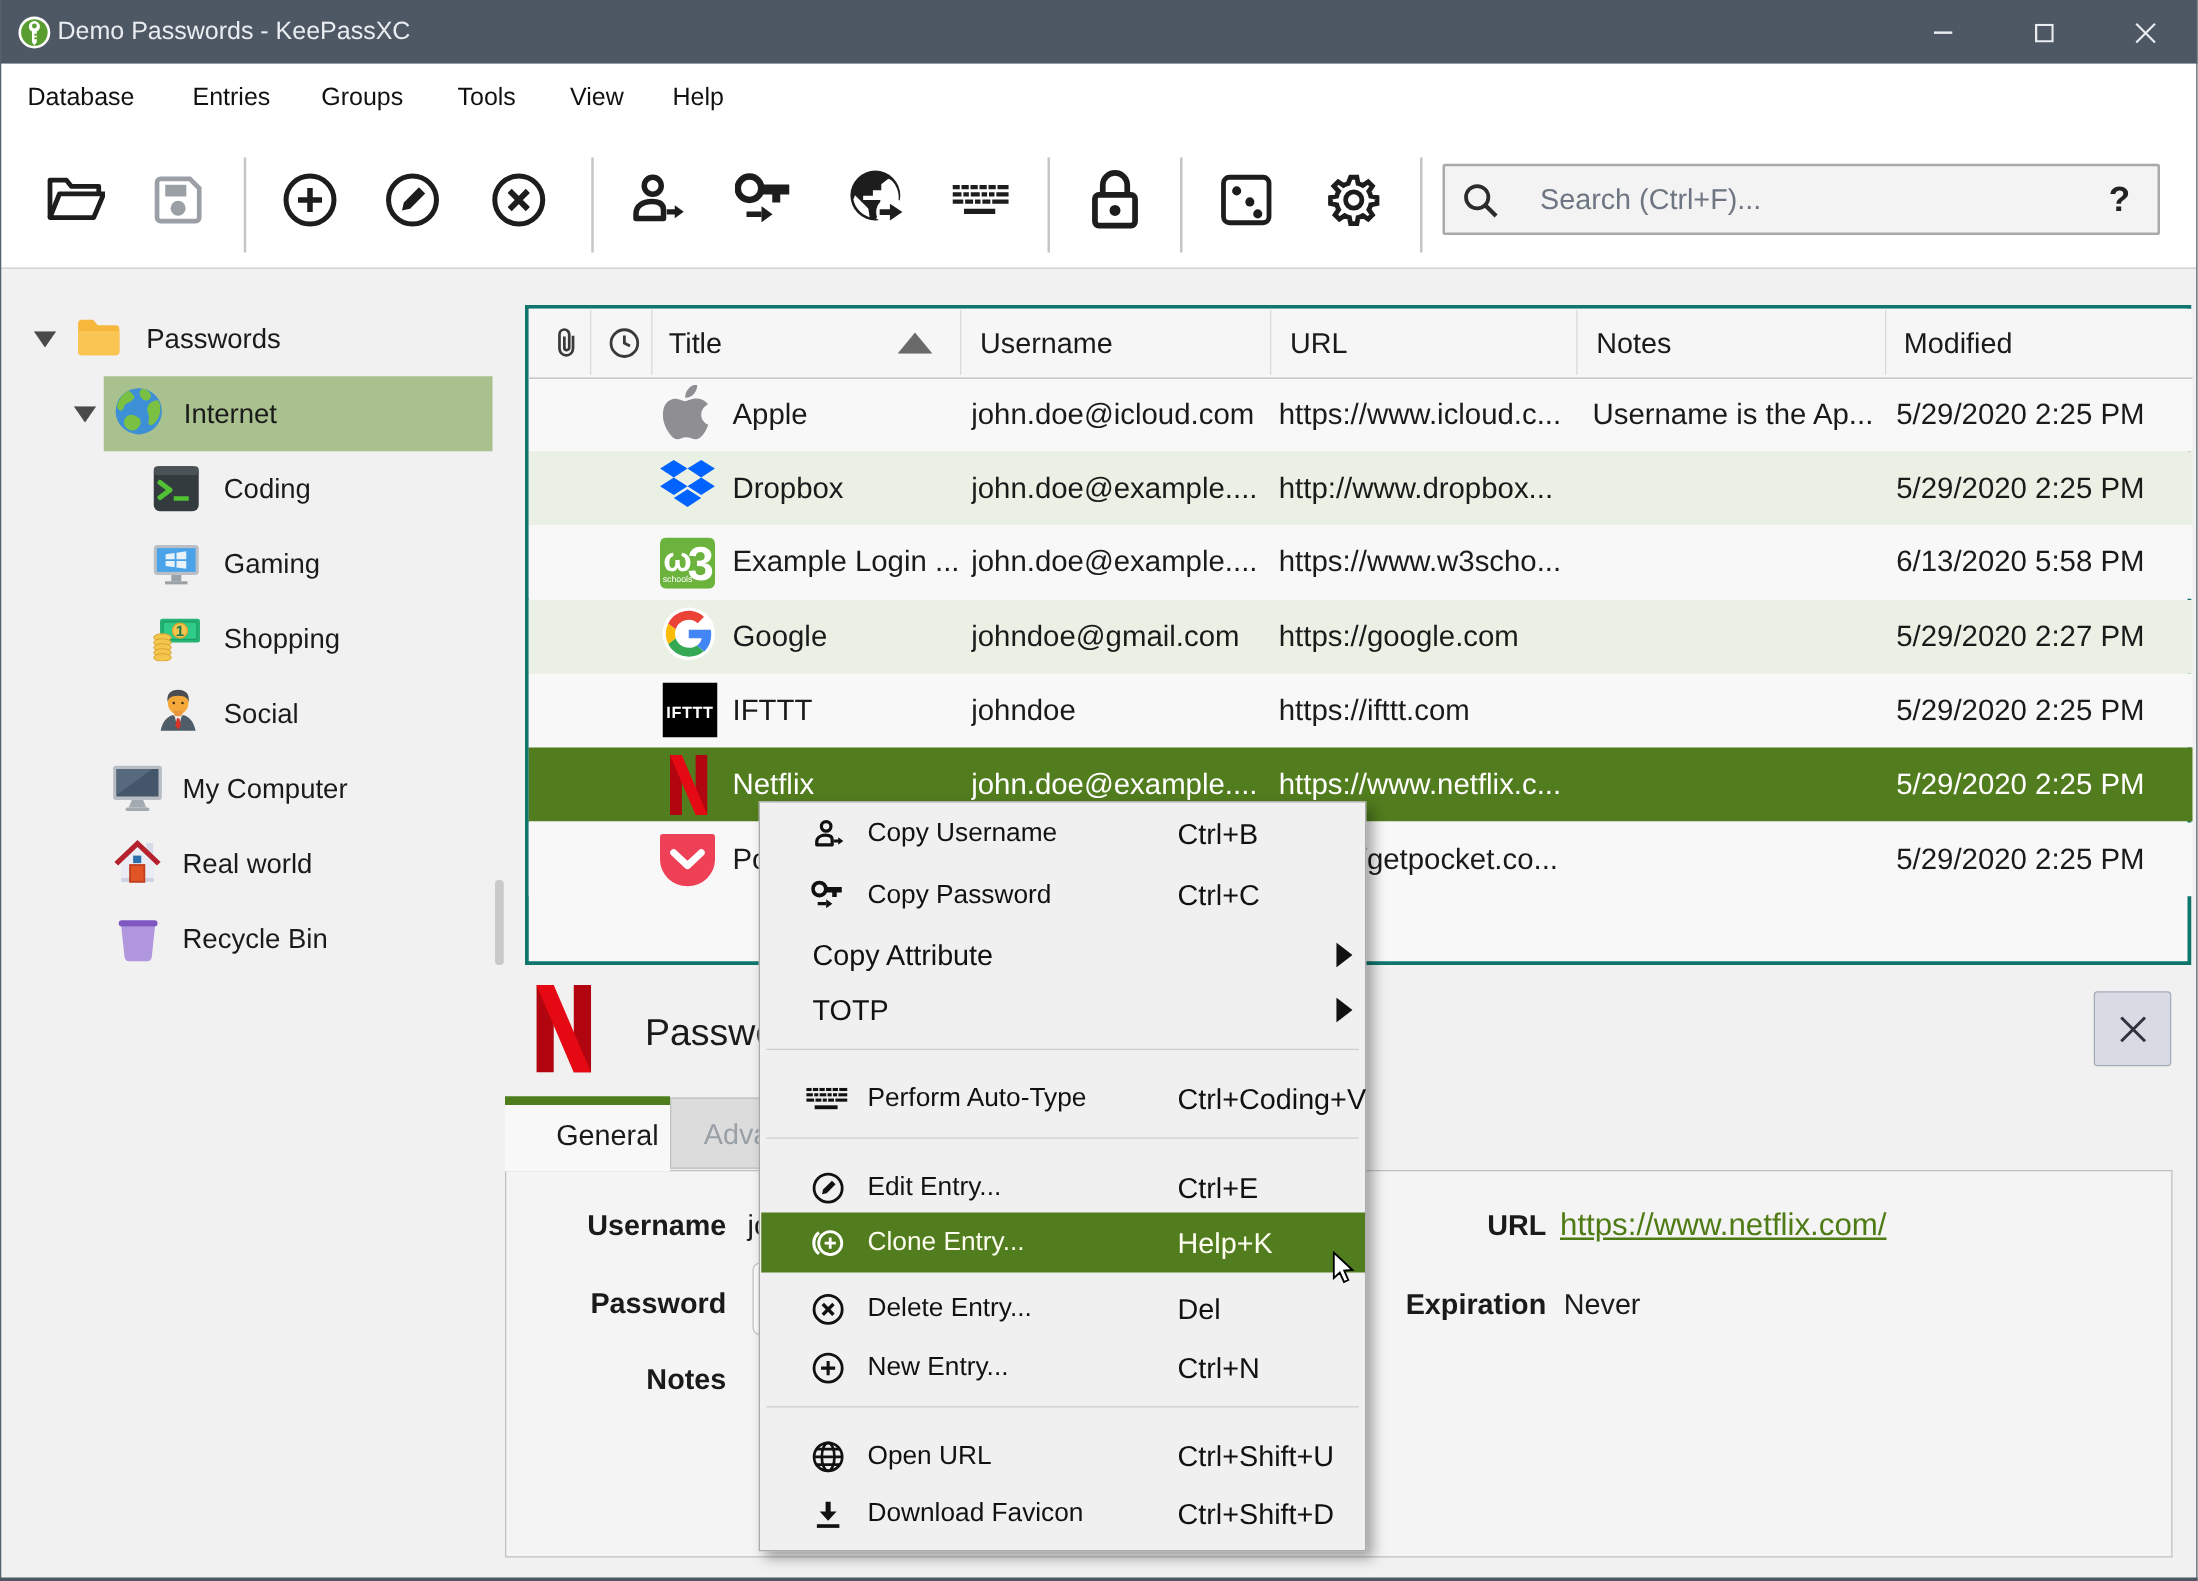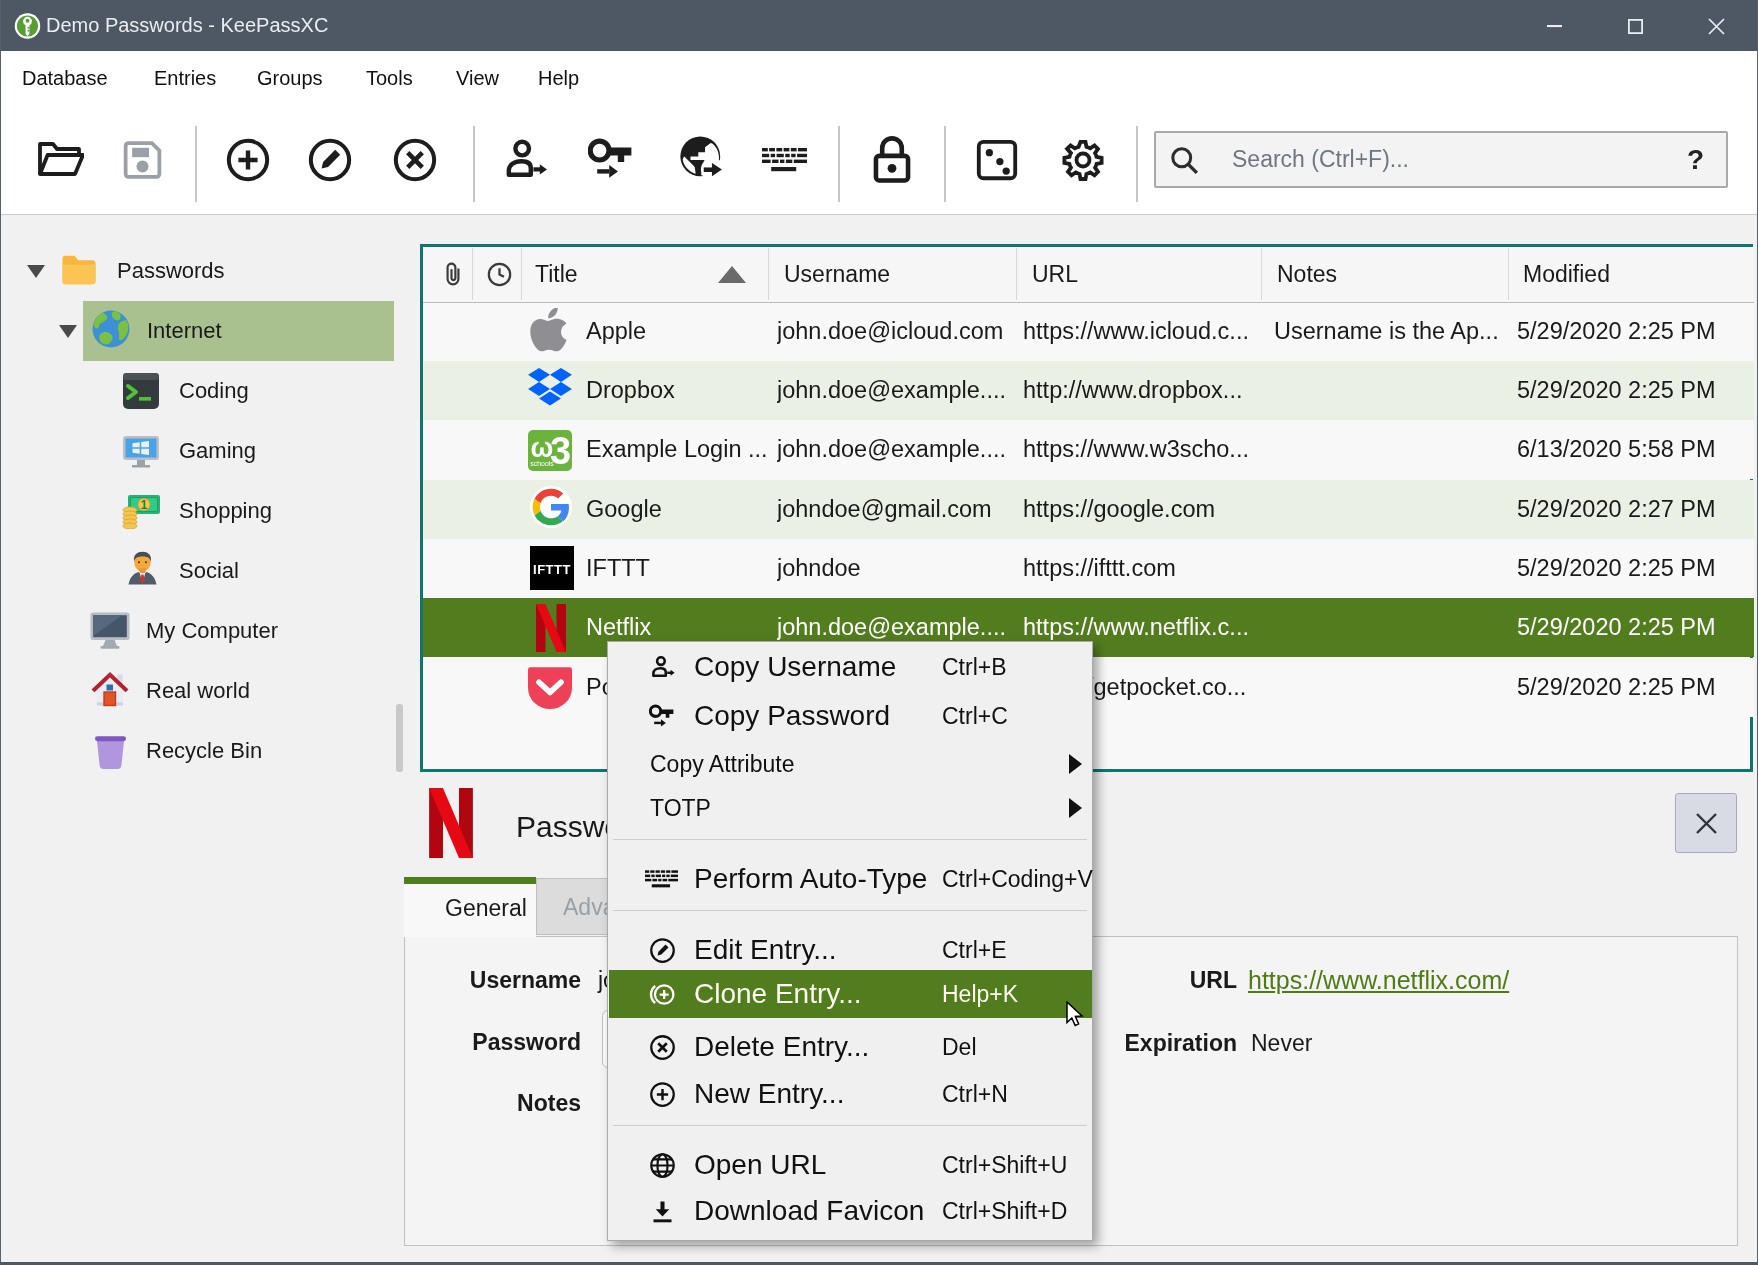--- a/index.html
+++ b/index.html
@@ -37,21 +37,21 @@
             border-radius:3px;box-sizing:border-box;}
   #tabgen{left:404px;top:877px;width:132px;height:60px;background:#f8f8f8;border-top:7px solid #4e7d1b;box-sizing:border-box;}
   #tabadv{left:536px;top:878px;width:130px;height:57px;background:#dcdcdc;border:1px solid #bfbfbf;box-sizing:border-box;}
   #contentbox{left:404px;top:936px;width:1334px;height:310px;background:#f4f4f4;border:1px solid #c0c0c0;box-sizing:border-box;}
   .plabel{position:absolute;font-weight:bold;font-size:23px;color:#1a1a1a;text-align:right;white-space:nowrap;}
   .pval{position:absolute;font-size:23px;color:#1a1a1a;white-space:nowrap;}
   
   #ctxmenu{left:607px;top:641px;width:486px;height:600px;background:#f0f0f0;border:1px solid #a9a9a9;
            box-sizing:border-box;box-shadow:5px 5px 10px rgba(0,0,0,0.35);}
   .mrow{position:absolute;left:1px;width:482px;height:48px;}
-  .mtext{position:absolute;left:85px;top:0;height:48px;line-height:48px;font-size:28px;color:#111;}
+  .mtext{position:absolute;left:85px;top:0;height:48px;line-height:48px;font-size:21px;color:#111;}
   .mtext2{position:absolute;left:41px;top:0;height:48px;line-height:48px;font-size:23px;color:#111;}
   .mshort{position:absolute;left:333px;top:0;height:48px;line-height:48px;font-size:23px;color:#111;}
   .msep{position:absolute;left:5px;width:474px;height:1px;background:#cdcdcd;}
   .micon{position:absolute;left:40px;top:11px;width:27px;height:27px;}
   
   #frameL{left:0;top:0;width:1px;height:1265px;background:#56616c;}
   #frameR{left:1757px;top:0;width:1px;height:1265px;background:#56616c;}
   #frameB{left:0;top:1262px;width:1758px;height:3px;background:#4e5864;}
 </style>
 </head>

